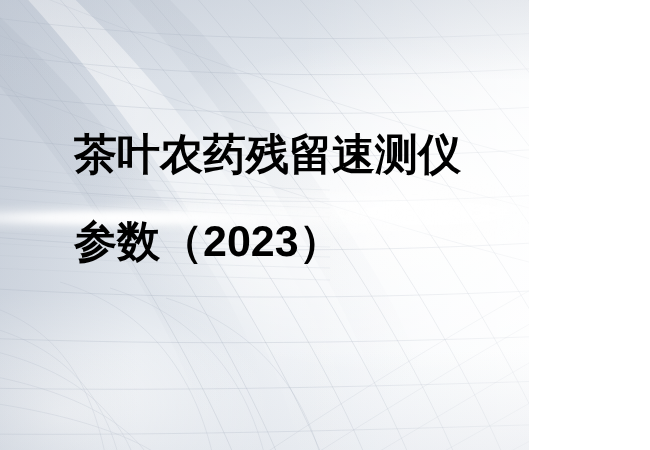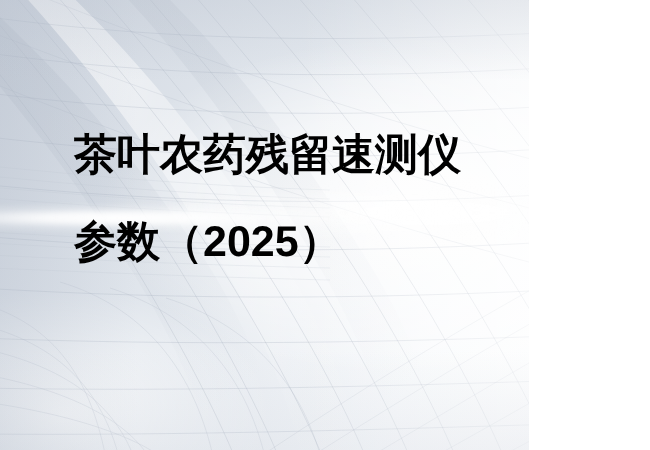--- a/index.html
+++ b/index.html
@@ -175,16 +175,16 @@
     <rect x="300" y="0" width="350" height="450" fill="url(#fadeRight)"></rect>
   </svg>
 
   <div class="bg-vignette"></div>
 
   <div class="light-streak2"></div>
   <div class="light-streak"></div>
 
   <div class="title-block">
     <div class="title-line l1">茶叶农药残留速测仪</div>
-    <div class="title-line l2">参数（2025）</div>
+    <div class="title-line l2">参数（2023）</div>
   </div>
 
 </div>
 
 </body></html>

